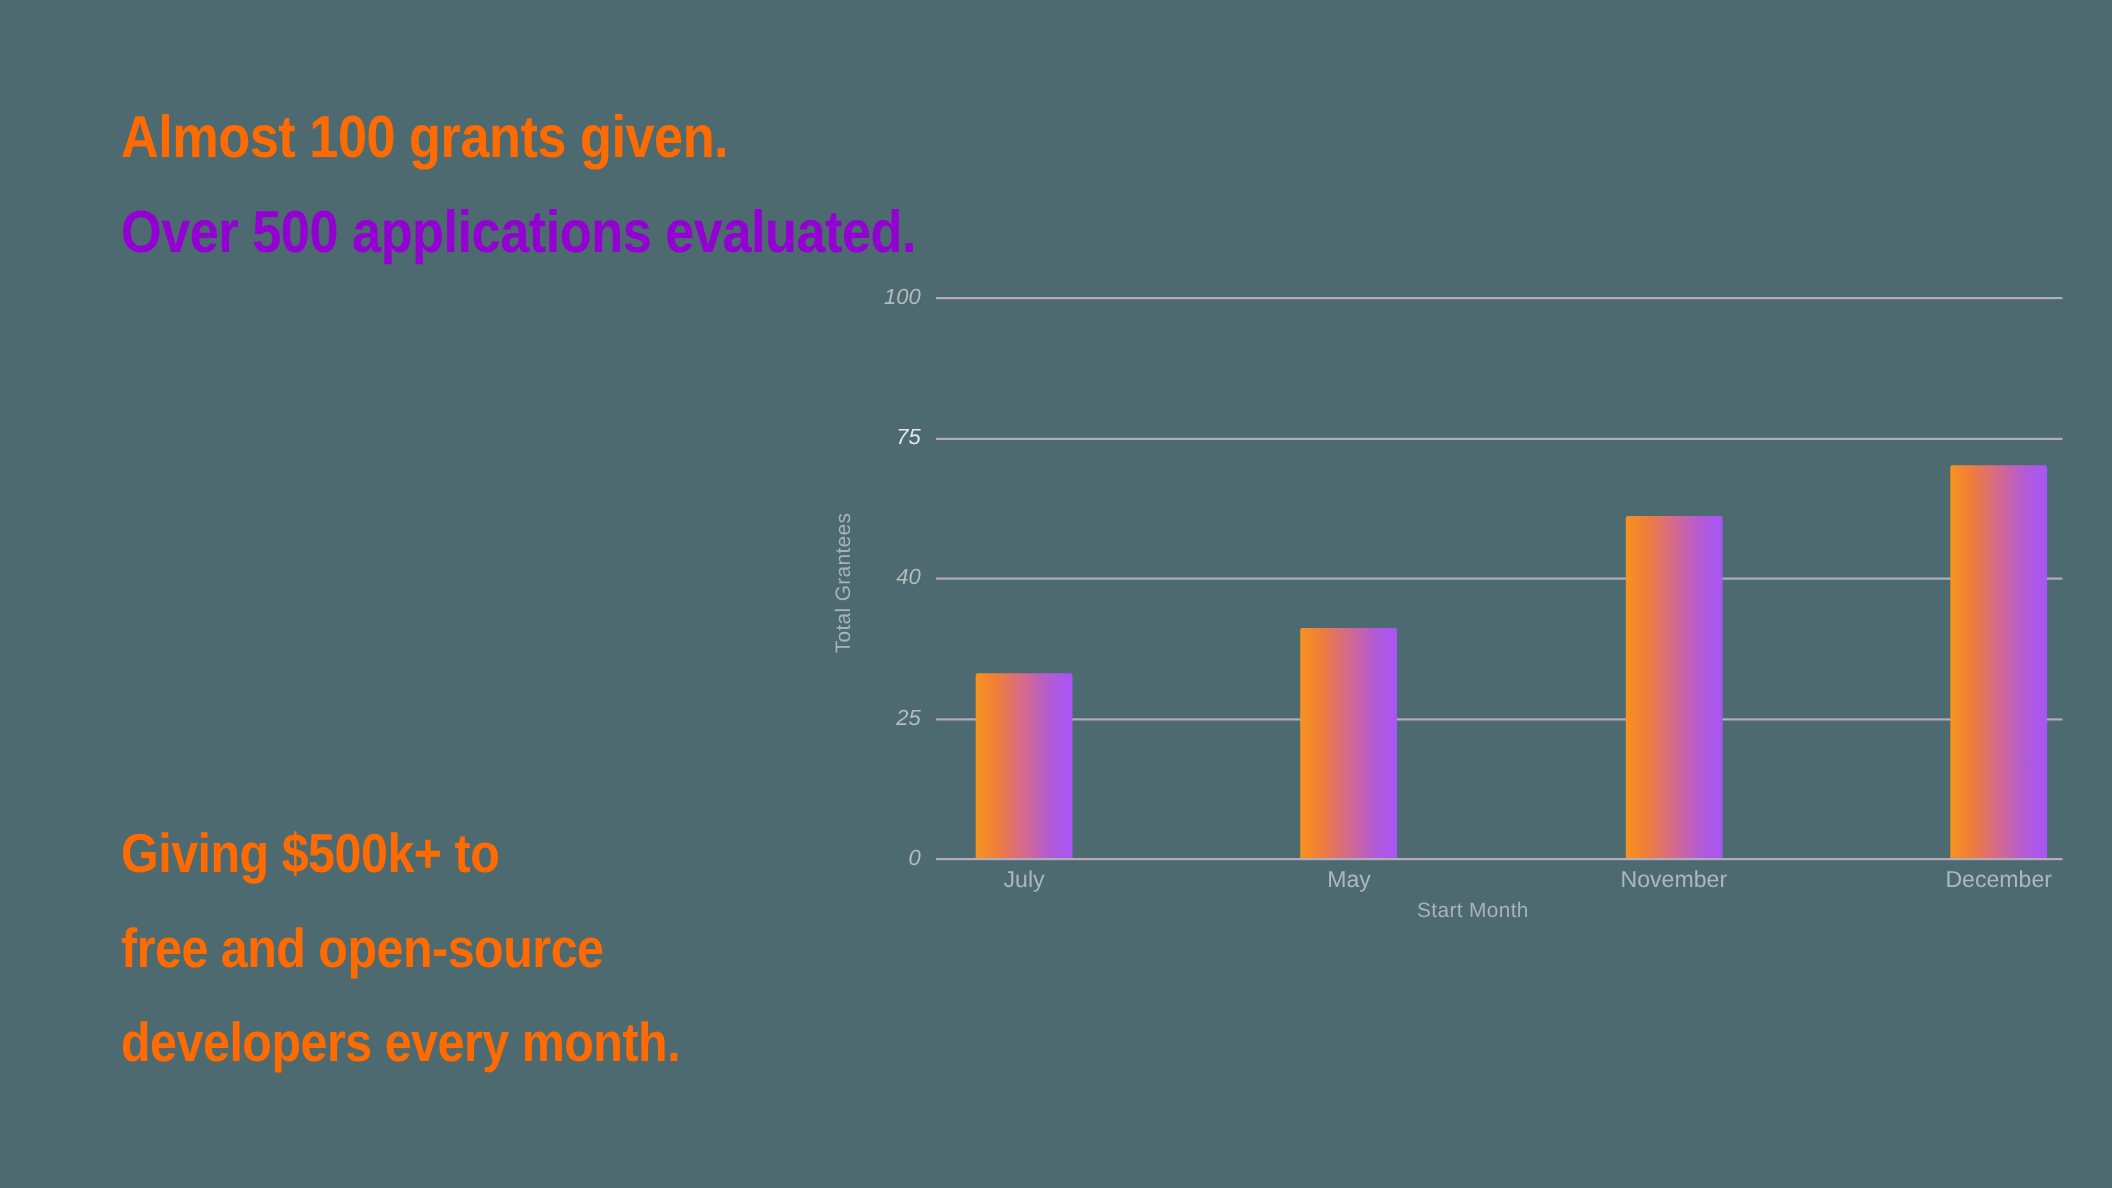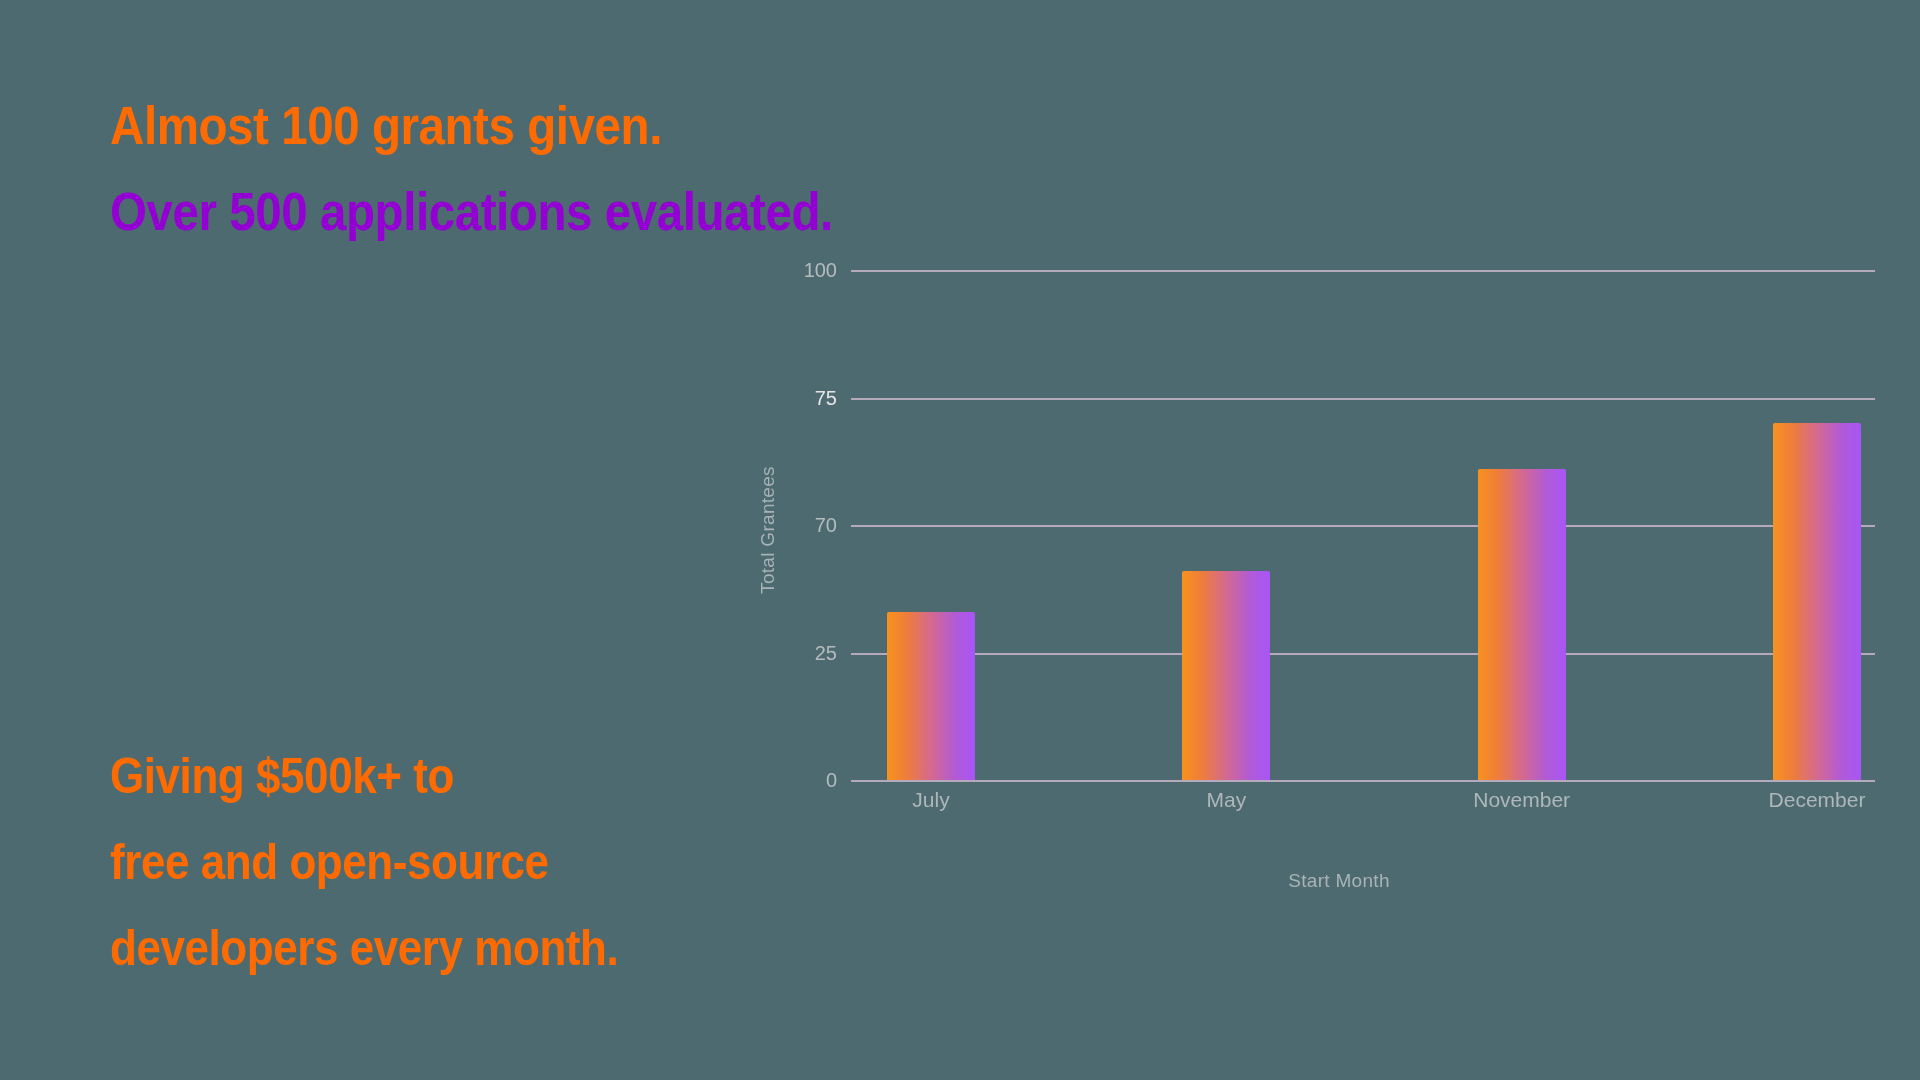--- a/index.html
+++ b/index.html
@@ -97,20 +97,21 @@
   }
   .gridrow .tick-label {
     position: absolute;
     right: calc(100% - 44px);
     top: -13px;
     width: 44px;
     text-align: right;
     color: #b4bcbd;
     font-size: 20px;
     line-height: 26px;
+    font-style: italic;
   }
   .gridrow .gridline {
     position: absolute;
     left: 58px;
     right: 0;
     top: 0;
     border-top: 2px solid #b9aebe;
     opacity: 0.95;
   }
 
@@ -147,21 +148,21 @@
     transform: translateX(-50%);
     color: #aeb7b9;
     font-size: 21px;
     white-space: nowrap;
   }
 
   #x-axis-title {
     position: absolute;
     left: 58px;
     right: 0;
-    top: 600px;
+    top: 548px;
     text-align: center;
     color: #a8b3b6;
     font-size: 19px;
     letter-spacing: 0.3px;
   }
 </style>
 </head>
 <body style="background: rgb(77, 106, 112);">
 
 <div id="headline-block">
@@ -185,21 +186,21 @@
     <div id="gridlines">
         <div class="gridrow" style="top: 510px;">
           <div class="tick-label" style="color: rgb(180, 188, 189);">0</div>
           <div class="gridline" style="border-top-color: rgb(185, 174, 190);"></div>
         </div>
         <div class="gridrow" style="top: 382.5px;">
           <div class="tick-label" style="color: rgb(180, 188, 189);">25</div>
           <div class="gridline" style="border-top-color: rgb(185, 174, 190);"></div>
         </div>
         <div class="gridrow" style="top: 255px;">
-          <div class="tick-label" style="color: rgb(180, 188, 189);">70</div>
+          <div class="tick-label" style="color: rgb(180, 188, 189);">40</div>
           <div class="gridline" style="border-top-color: rgb(185, 174, 190);"></div>
         </div>
         <div class="gridrow" style="top: 127.5px;">
           <div class="tick-label" style="color: #e5e5e5;">75</div>
           <div class="gridline" style="border-top-color: rgb(185, 174, 190);"></div>
         </div>
         <div class="gridrow" style="top: 0px;">
           <div class="tick-label" style="color: rgb(180, 188, 189);">100</div>
           <div class="gridline" style="border-top-color: rgb(185, 174, 190);"></div>
         </div>

